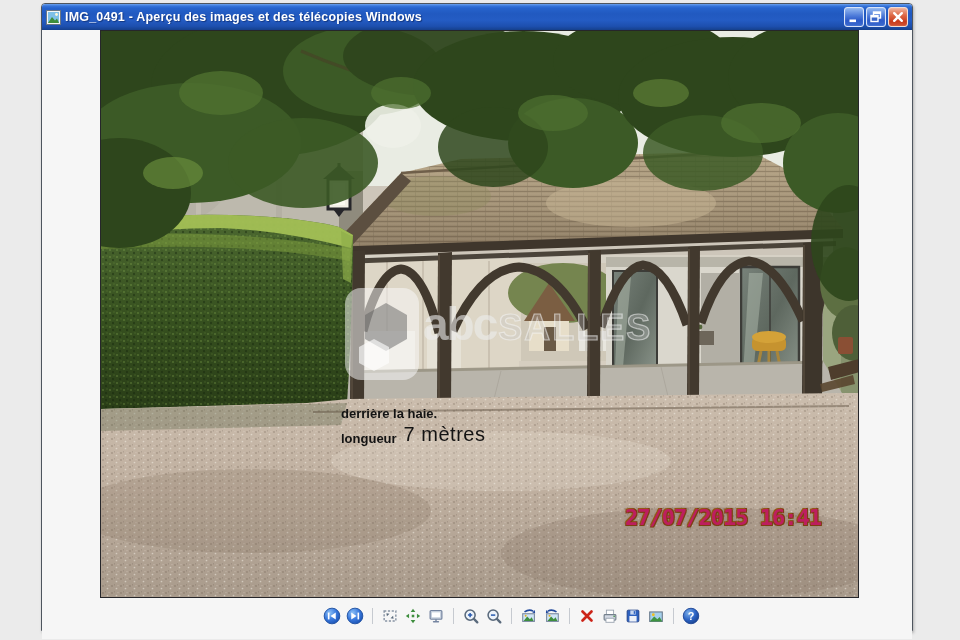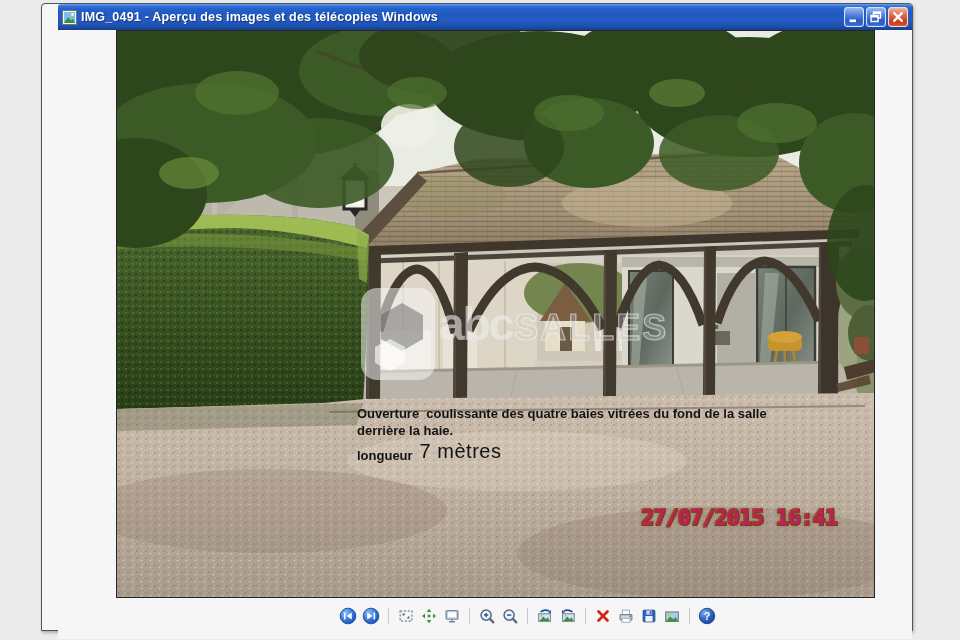--- a/index.html
+++ b/index.html
@@ -3,21 +3,20 @@
 <meta charset="utf-8">
 <style>
   * { margin:0; padding:0; box-sizing:border-box; }
   html,body { width:960px; height:640px; overflow:hidden; }
   body { background:#ebebeb; font-family:"Liberation Sans", sans-serif; position:relative; }
 
   .window {
     position:absolute; left:41px; top:3px; width:872px; height:628px;
     background:#f6f6f6; border:1px solid #4e555e; border-radius:4px 4px 0 0;
     box-shadow:1px 2px 3px rgba(0,0,0,.25);
-    padding-left:16px;
   }
   .titlebar {
     height:26px; border-radius:3px 3px 0 0; display:flex; align-items:center;
     padding:0 4px; gap:4px;
     background:linear-gradient(180deg,#6aa0ec 0%,#3574da 8%,#2663cc 16%,#2159c0 38%,#245cc4 62%,#1d4fae 86%,#15408c 100%);
   }
   .app-icon { width:15px; height:15px; flex:0 0 auto; }
   .title-text {
     flex:1; color:#fff; font-size:12.5px; font-weight:bold; letter-spacing:.2px;
     text-shadow:1px 1px 1px #12357e; white-space:nowrap; overflow:hidden;
@@ -342,21 +341,20 @@
         <rect x="1" y="1" width="74" height="92" rx="16" fill="rgba(250,250,250,0.52)"></rect>
         <polygon points="42,16 63,28 63,52 42,64 21,52 21,28" fill="rgba(95,95,95,0.48)"></polygon>
         <polygon points="30,52 45,60 45,76 30,84 15,76 15,60" fill="rgba(255,255,255,0.62)"></polygon>
       </svg>
       <div class="wm wm-text">
         <span class="wm-abc">abc</span>
         <span class="wm-salles">SALLES</span>
       </div>
 
       <div class="caption">
-        <div class="ln">Ouverture  coulissante des quatre baies vitrées du fond de la salle</div>
         <div class="ln">derrière la haie.</div>
         <div class="len-row">
           <span class="len-label">longueur</span>
           <span class="len-value">7 mètres</span>
         </div>
       </div>
 
       <div class="timestamp">27/07/2015 16:41</div>
     </div>
 

